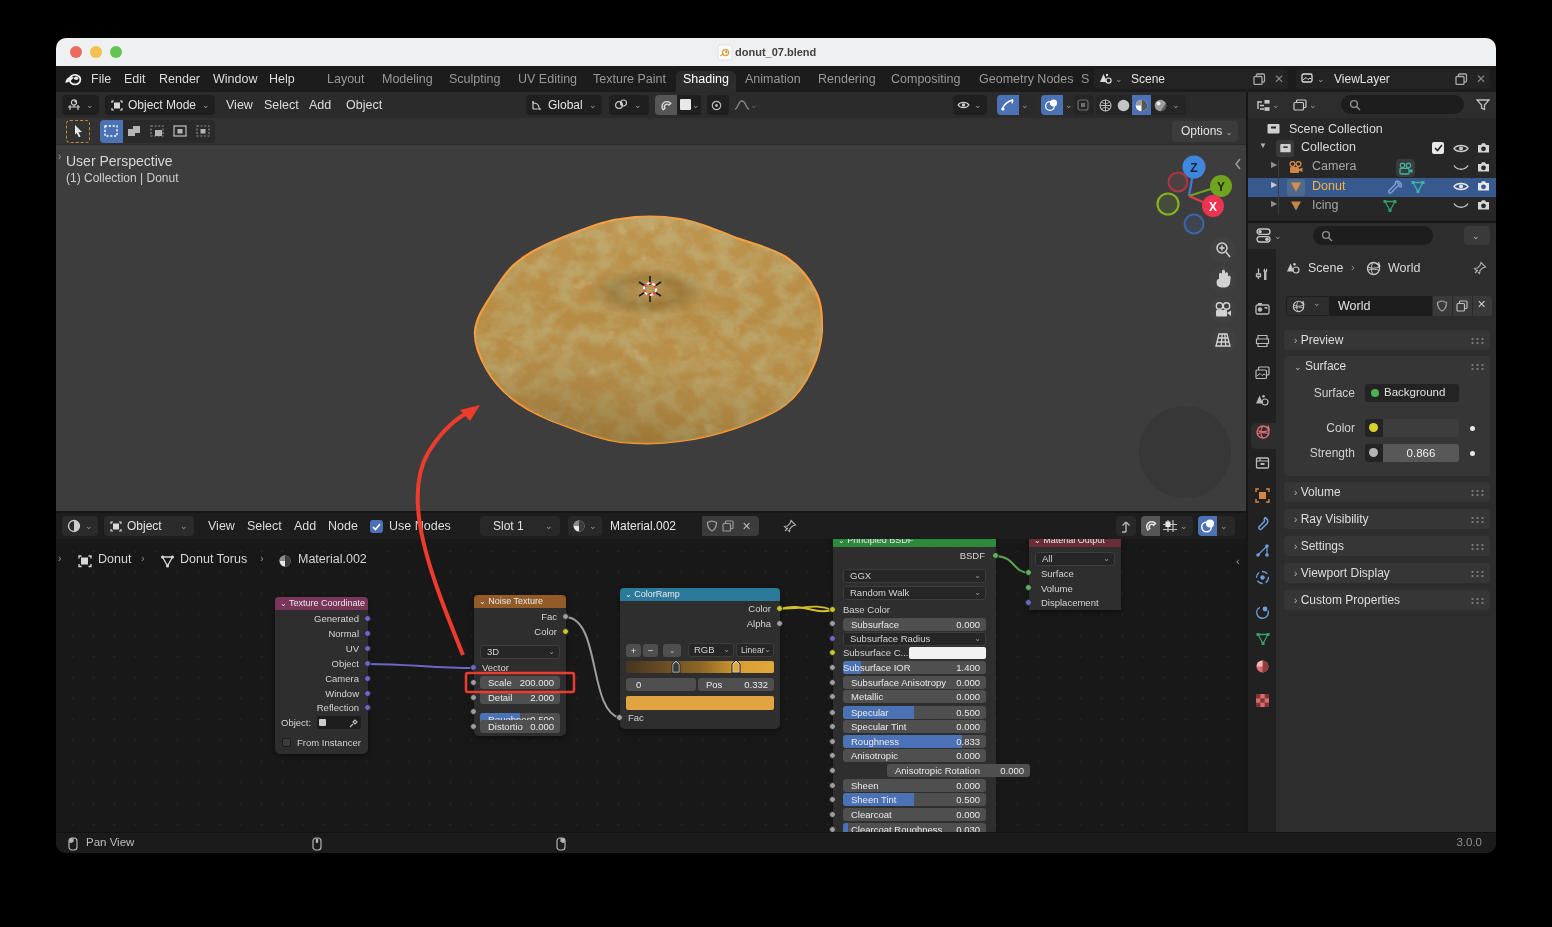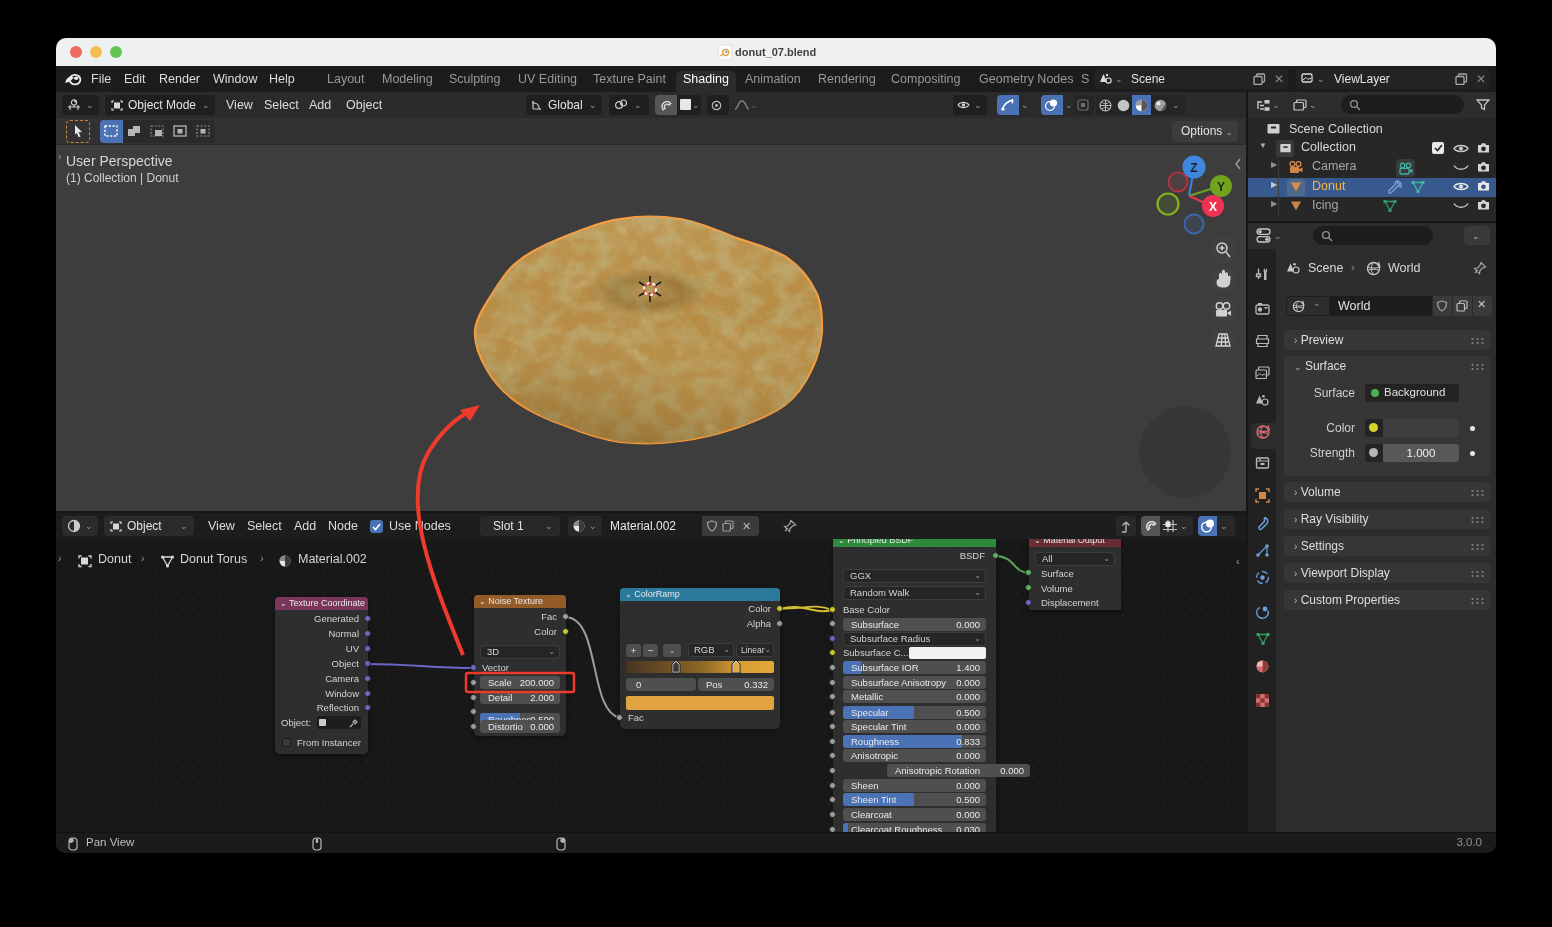--- a/index.html
+++ b/index.html
@@ -512,21 +512,21 @@
     <div class="node" style="left:777px;top:-5px;width:163px;height:298px;border-radius:5px 5px 0 0;">
       <div class="nhdr" style="background:#2d8a3d;"><span style="margin-left:5px;font-size:8px;">⌄</span> Principled BSDF</div>
       <div class="nrow" style="right:11px;top:16px;">BSDF</div>
       <div class="ndrop" style="left:10px;top:35px;width:143px;"><span style="margin-left:6px;">GGX</span><span style="position:absolute;right:4px;font-size:8px;color:#999;">⌄</span></div>
       <div class="ndrop" style="left:10px;top:52px;width:143px;"><span style="margin-left:6px;">Random Walk</span><span style="position:absolute;right:4px;font-size:8px;color:#999;">⌄</span></div>
       <div class="nrow" style="left:10px;top:70px;">Base Color</div>
       <div class="nwid" style="left:10px;top:84px;width:143px;"><span style="margin-left:8px;">Subsurface</span><span style="position:absolute;right:6px;">0.000</span></div>
       <div class="ndrop" style="left:10px;top:98px;width:143px;"><span style="margin-left:6px;">Subsurface Radius</span><span style="position:absolute;right:4px;font-size:8px;color:#999;">⌄</span></div>
       <div class="nrow" style="left:10px;top:113px;">Subsurface C...</div>
       <div class="abs" style="left:76px;top:113px;width:77px;height:12px;background:#f2f2f2;border-radius:2px;"></div>
-      <div class="nwid" style="left:10px;top:127px;width:143px;"><div style="position:absolute;left:0;top:0;bottom:0;width:18px;background:#4a72b5;"></div><span style="margin-left:8px;position:relative;">Subsurface IOR</span><span style="position:absolute;right:6px;">1.400</span></div>
+      <div class="nwid" style="left:10px;top:127px;width:143px;"><div style="position:absolute;left:0;top:0;bottom:0;width:18px;background:#4a72b5;"></div><span style="position:relative;">Subsurface IOR</span><span style="position:absolute;right:6px;">1.400</span></div>
       <div class="nwid" style="left:10px;top:142px;width:143px;"><span style="margin-left:8px;">Subsurface Anisotropy</span><span style="position:absolute;right:6px;">0.000</span></div>
       <div class="nwid" style="left:10px;top:156px;width:143px;"><span style="margin-left:8px;">Metallic</span><span style="position:absolute;right:6px;">0.000</span></div>
       <div class="nwid" style="left:10px;top:172px;width:143px;"><div style="position:absolute;left:0;top:0;bottom:0;width:71px;background:#4a72b5;"></div><span style="margin-left:8px;position:relative;">Specular</span><span style="position:absolute;right:6px;">0.500</span></div>
       <div class="nwid" style="left:10px;top:186px;width:143px;"><span style="margin-left:8px;">Specular Tint</span><span style="position:absolute;right:6px;">0.000</span></div>
       <div class="nwid" style="left:10px;top:201px;width:143px;"><div style="position:absolute;left:0;top:0;bottom:0;width:119px;background:#4a72b5;"></div><span style="margin-left:8px;position:relative;">Roughness</span><span style="position:absolute;right:6px;">0.833</span></div>
       <div class="nwid" style="left:10px;top:215px;width:143px;"><span style="margin-left:8px;">Anisotropic</span><span style="position:absolute;right:6px;">0.000</span></div>
       <div class="nwid" style="left:10px;top:230px;width:143px;margin-left:44px;"><span style="margin-left:8px;">Anisotropic Rotation</span><span style="position:absolute;right:6px;">0.000</span></div>
       <div class="nwid" style="left:10px;top:245px;width:143px;"><span style="margin-left:8px;">Sheen</span><span style="position:absolute;right:6px;">0.000</span></div>
       <div class="nwid" style="left:10px;top:259px;width:143px;"><div style="position:absolute;left:0;top:0;bottom:0;width:71px;background:#4a72b5;"></div><span style="margin-left:8px;position:relative;">Sheen Tint</span><span style="position:absolute;right:6px;">0.500</span></div>
       <div class="nwid" style="left:10px;top:274px;width:143px;"><span style="margin-left:8px;">Clearcoat</span><span style="position:absolute;right:6px;">0.000</span></div>
@@ -815,21 +815,21 @@
       <div class="abs" style="left:87px;top:33px;width:8px;height:8px;border-radius:50%;background:#4cb051;"></div>
       <span class="abs" style="left:100px;top:30px;font-size:11.5px;color:#e0e0e0;">Background</span>
       <div class="abs" style="left:0;top:65px;width:71px;text-align:right;font-size:12px;color:#cfcfcf;">Color</div>
       <div class="abs" style="left:81px;top:63px;width:18px;height:18px;background:#242424;border-radius:3px 0 0 3px;"></div>
       <div class="abs" style="left:85px;top:67px;width:9px;height:9px;border-radius:50%;background:#d8d22f;"></div>
       <div class="abs" style="left:99px;top:63px;width:76px;height:18px;background:#3d3d3d;border-radius:0 3px 3px 0;"></div>
       <div class="abs" style="left:186px;top:70px;width:5px;height:5px;border-radius:50%;background:#e8e8e8;"></div>
       <div class="abs" style="left:0;top:90px;width:71px;text-align:right;font-size:12px;color:#cfcfcf;">Strength</div>
       <div class="abs" style="left:81px;top:88px;width:18px;height:18px;background:#242424;border-radius:3px 0 0 3px;"></div>
       <div class="abs" style="left:85px;top:92px;width:9px;height:9px;border-radius:50%;background:#b5b5b5;"></div>
-      <div class="abs" style="left:99px;top:88px;width:76px;height:18px;background:#585858;border-radius:0 3px 3px 0;font-size:11.5px;color:#f0f0f0;text-align:center;line-height:18px;">1.000</div>
+      <div class="abs" style="left:99px;top:88px;width:76px;height:18px;background:#585858;border-radius:0 3px 3px 0;font-size:11.5px;color:#f0f0f0;text-align:center;line-height:18px;">0.866</div>
       <div class="abs" style="left:186px;top:95px;width:5px;height:5px;border-radius:50%;background:#e8e8e8;"></div>
     </div>
     <div class="panel phdr" style="top:260px;"><span style="margin-left:10px;color:#b5b5b5;font-size:10px;">›</span> <span>Volume</span><div class="dots6"></div></div>
     <div class="panel phdr" style="top:287px;"><span style="margin-left:10px;color:#b5b5b5;font-size:10px;">›</span> <span>Ray Visibility</span><div class="dots6"></div></div>
     <div class="panel phdr" style="top:314px;"><span style="margin-left:10px;color:#b5b5b5;font-size:10px;">›</span> <span>Settings</span><div class="dots6"></div></div>
     <div class="panel phdr" style="top:341px;"><span style="margin-left:10px;color:#b5b5b5;font-size:10px;">›</span> <span>Viewport Display</span><div class="dots6"></div></div>
     <div class="panel phdr" style="top:368px;"><span style="margin-left:10px;color:#b5b5b5;font-size:10px;">›</span> <span>Custom Properties</span><div class="dots6"></div></div>
   </div>
   <div id="status" class="abs">
     <svg class="abs" style="left:12px;top:4px;" width="10" height="14" viewBox="0 0 10 14">

